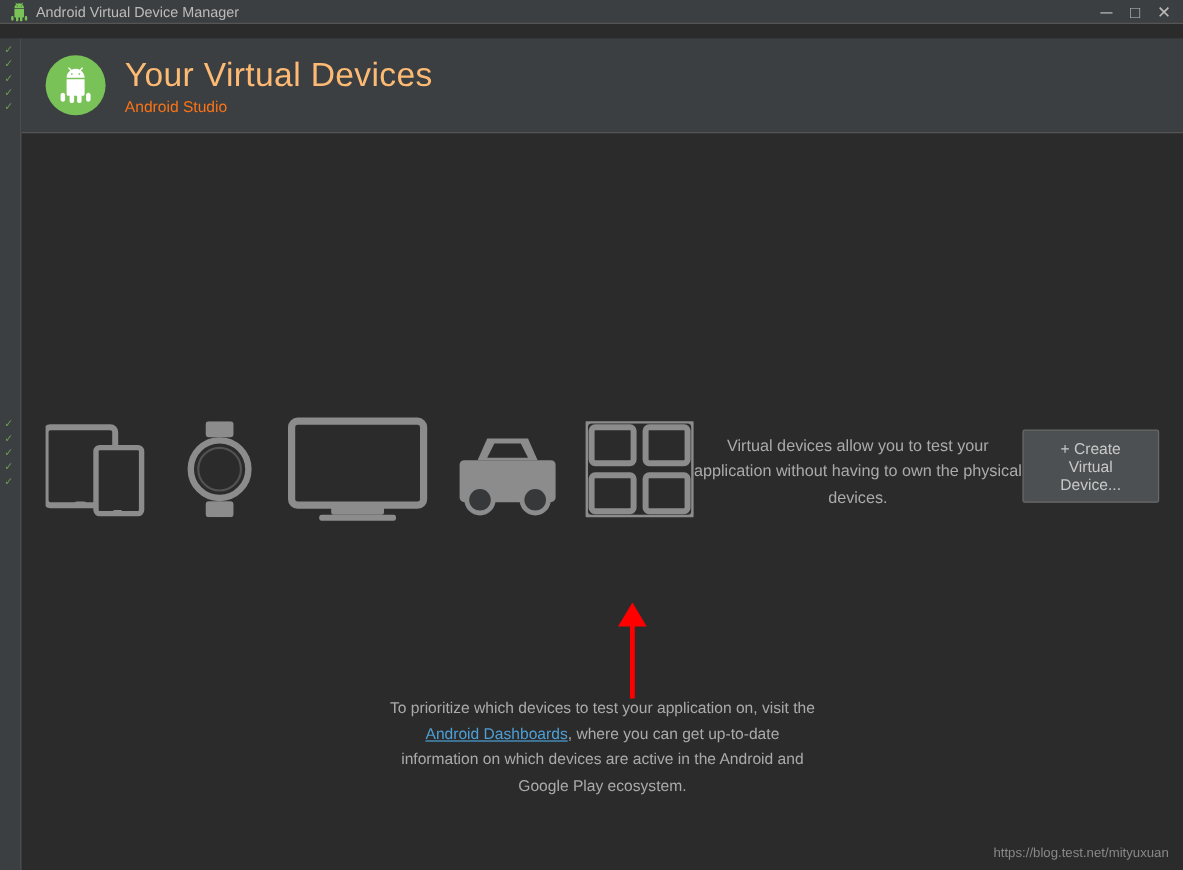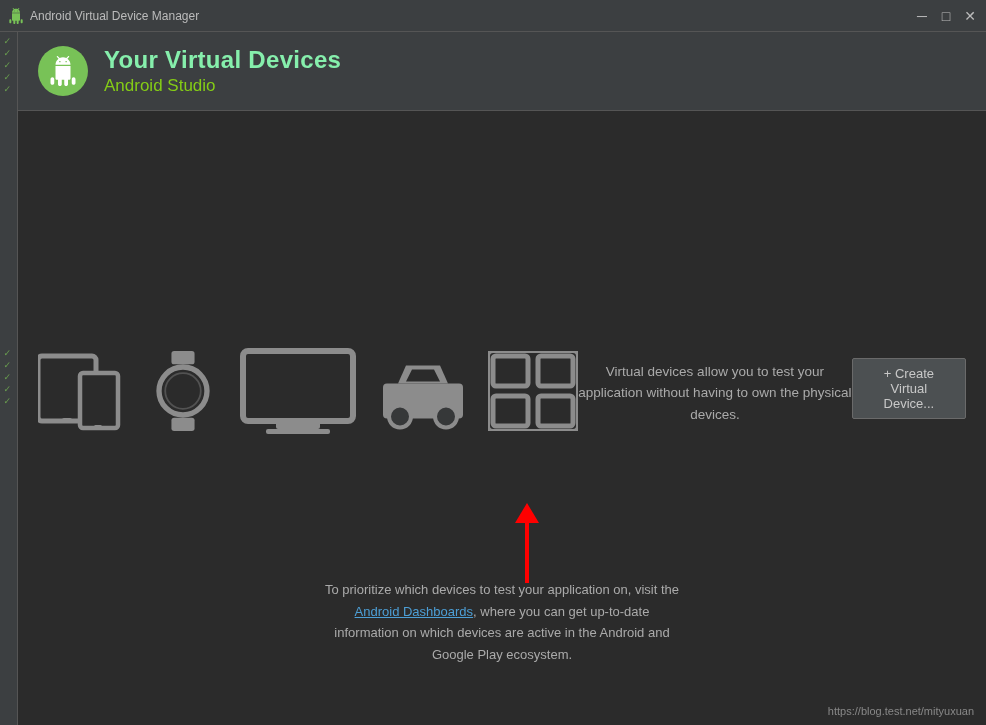--- a/index.html
+++ b/index.html
@@ -9,21 +9,21 @@
       height: 725px;
       background: #2b2b2b;
       font-family: 'Segoe UI', Arial, sans-serif;
       overflow: hidden;
       position: relative;
     }
 
     
     .title-bar {
       width: 100%;
-      height: 32px;
+      height: 20px;
       background: #3c3f41;
       display: flex;
       align-items: center;
       justify-content: space-between;
       padding: 0 8px;
       border-bottom: 1px solid #555;
       gap: 33px;
     }
 
     .title-bar-left {
@@ -128,29 +128,29 @@
       width: 30px;
       height: 30px;
     }
 
     .header-text-block {
       display: flex;
       flex-direction: column;
     }
 
     .header-title {
-      color: #86efac;
-      font-size: 24px;
-      font-weight: 700;
+      color: #fdba74;
+      font-size: 28px;
+      font-weight: 400;
       letter-spacing: 0.3px;
     }
 
     .header-subtitle {
-      color: #84cc16;
-      font-size: 17px;
+      color: #f97316;
+      font-size: 13px;
       margin-top: 2px;
     }
 
     
     .center-area {
       flex: 1;
       display: flex;
       flex-direction: row;
       align-items: center;
       justify-content: center;

